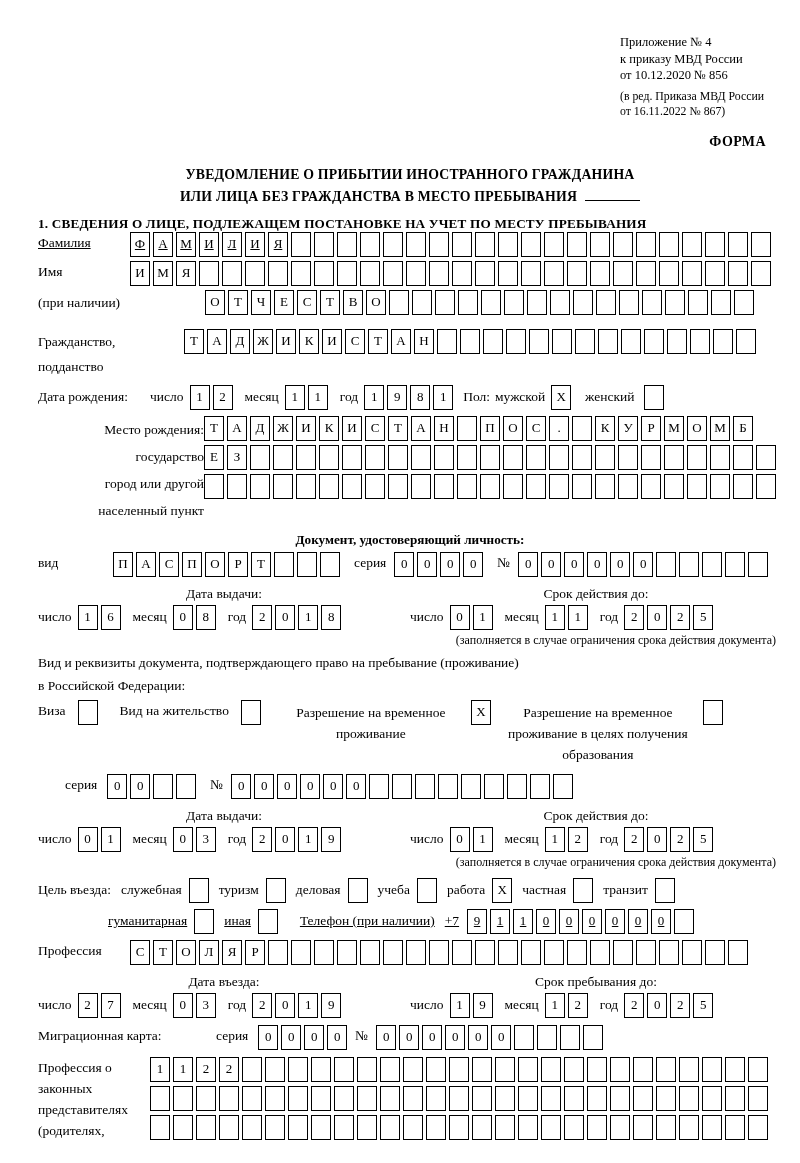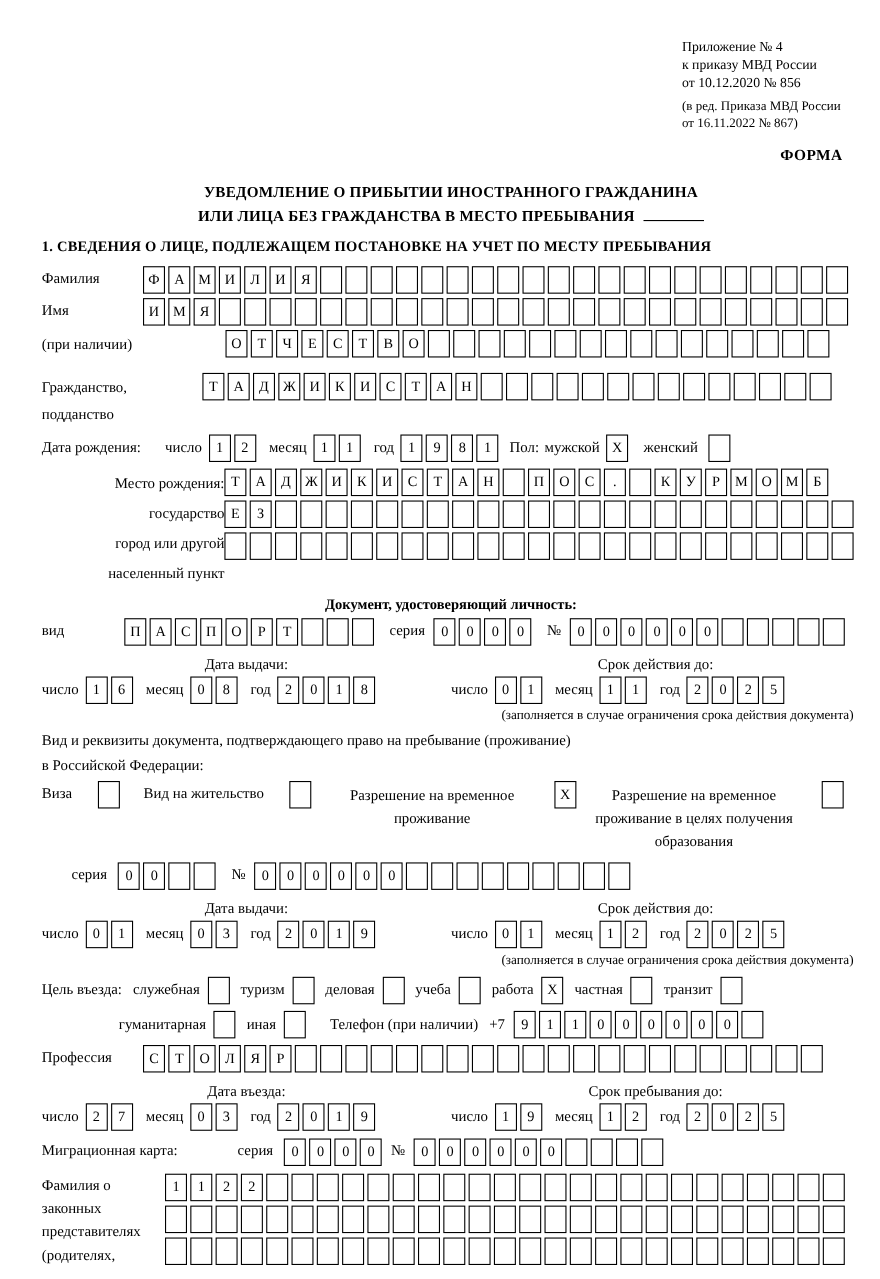--- a/index.html
+++ b/index.html
@@ -50,33 +50,33 @@
   .col-r{flex:1 1 auto;}
   .chead{text-align:center;font-size:13.5px;margin-top:6px;}
   .note{font-size:12px;margin-top:3px;}
   .note.right{text-align:right;padding-right:6px;}
 
   .doc-header{text-align:center;font-weight:bold;font-size:13.2px;margin-top:8px;}
   .plain{margin-top:7px;}
 
   
   .permit-row{display:flex;align-items:flex-start;margin-top:6px;}
-  .popt{display:flex;align-items:flex-start;gap:23px;}
+  .popt{display:flex;align-items:flex-start;gap:12px;}
   .popt .ptext{padding-top:3px;}
   .pcenter{text-align:center;line-height:1.55;padding-top:3px;}
   .pw170{width:176px;}
   .pw190{width:186px;}
   .ml14{margin-left:14px;}
   .ml20{margin-left:22px;}
   .seriya-row{padding-left:27px;margin-top:8px;}
 
   
   .purpose .opt{display:flex;align-items:center;gap:7px;margin-left:10px;}
   .purpose .opt:first-of-type{margin-left:8px;}
-  .purpose2{padding-left:70px;margin-top:6px;}
+  .purpose2{padding-left:70px;margin-top:6px;text-decoration:underline;}
   .phone-label{padding:3px 10px 0 22px;}
   .plus7{padding:3px 8px 0 0;}
 </style>
 </head>
 <body>
 
 <div class="page">
 
   <div class="appendix">
     <div>Приложение № 4</div>
@@ -92,21 +92,21 @@
 
   <div class="title">
     <div>УВЕДОМЛЕНИЕ О ПРИБЫТИИ ИНОСТРАННОГО ГРАЖДАНИНА</div>
     <div>
       <span>ИЛИ ЛИЦА БЕЗ ГРАЖДАНСТВА В МЕСТО ПРЕБЫВАНИЯ</span><span class="blank-line"></span>
     </div>
   </div>
 
   <div class="section1">1. СВЕДЕНИЯ О ЛИЦЕ, ПОДЛЕЖАЩЕМ ПОСТАНОВКЕ НА УЧЕТ ПО МЕСТУ ПРЕБЫВАНИЯ</div>
 
-  <div class="frow" style="margin-top:10px;">
+  <div class="frow" style="margin-top:0;text-decoration:underline;">
     <div class="lab w92">Фамилия</div>
     <div class="boxes">
         <div class="box">Ф</div>
         <div class="box">А</div>
         <div class="box">М</div>
         <div class="box">И</div>
         <div class="box">Л</div>
         <div class="box">И</div>
         <div class="box">Я</div>
         <div class="box"></div>
@@ -699,21 +699,21 @@
         <div class="box">0</div>
         <div class="box"></div>
         <div class="box"></div>
         <div class="box"></div>
         <div class="box"></div>
       </div>
   </div>
 
   <div class="frow" style="margin-top:7px;">
     <div class="lab2 w112">
-      <div>Фамилия о</div>
+      <div>Профессия о</div>
       <div>законных</div>
       <div>представителях</div>
       <div>(родителях,</div>
 
     </div>
     <div class="vstack">
       <div class="boxes">
           <div class="box">1</div>
           <div class="box">1</div>
           <div class="box">2</div>

